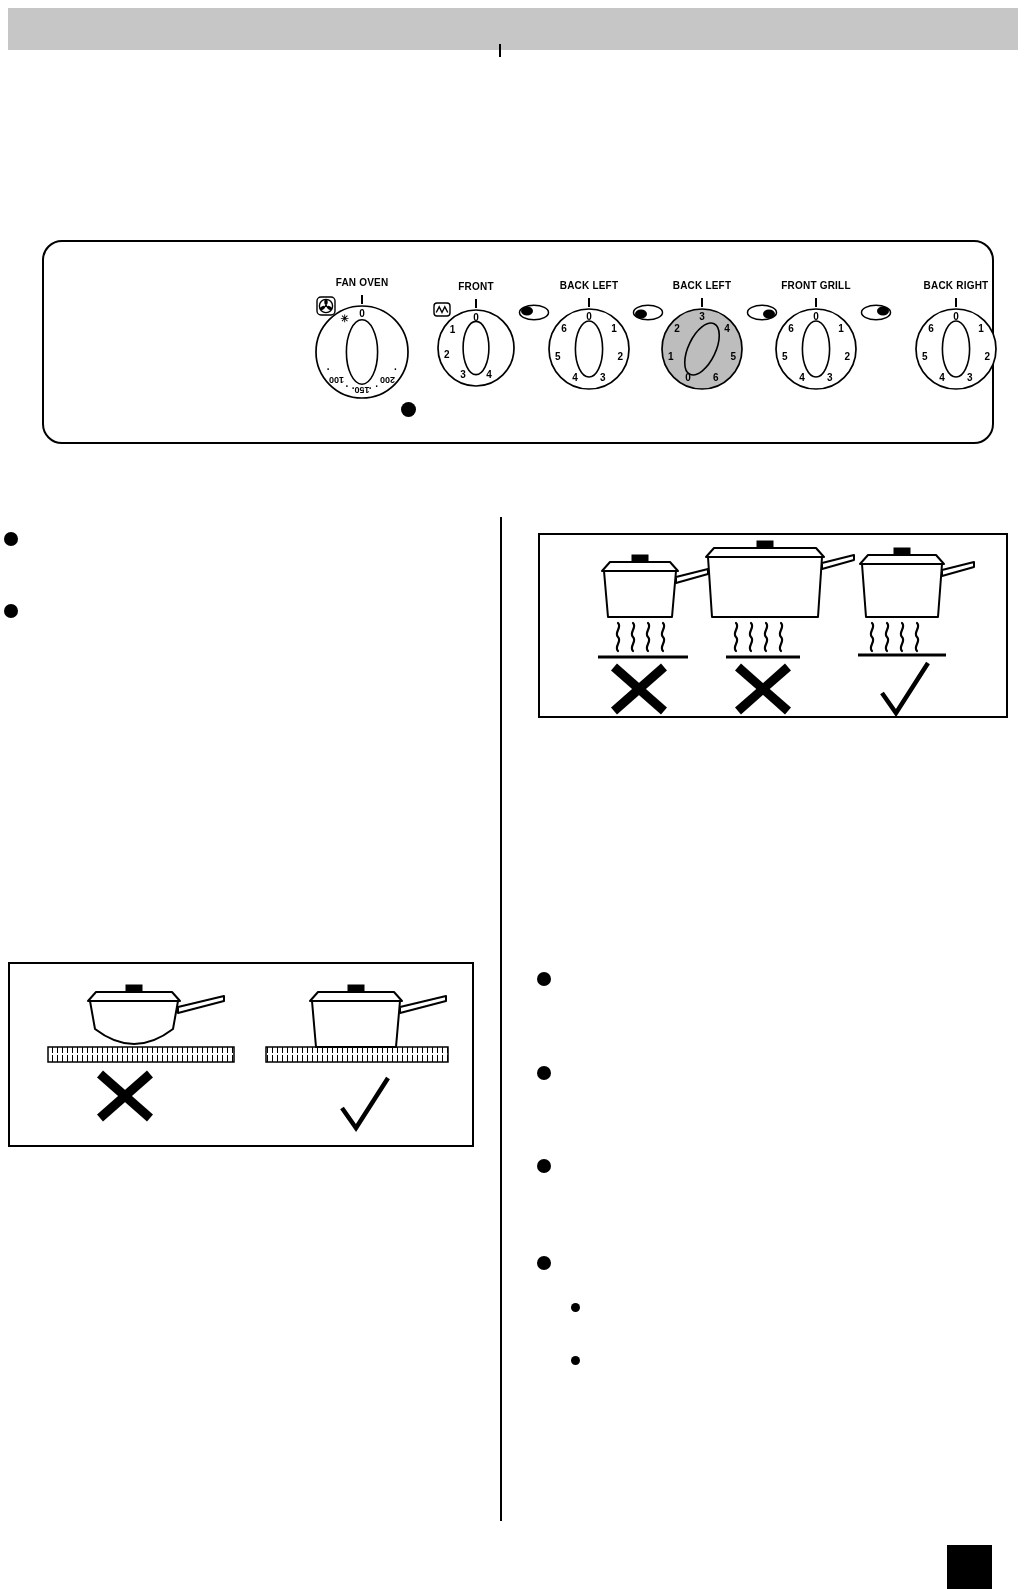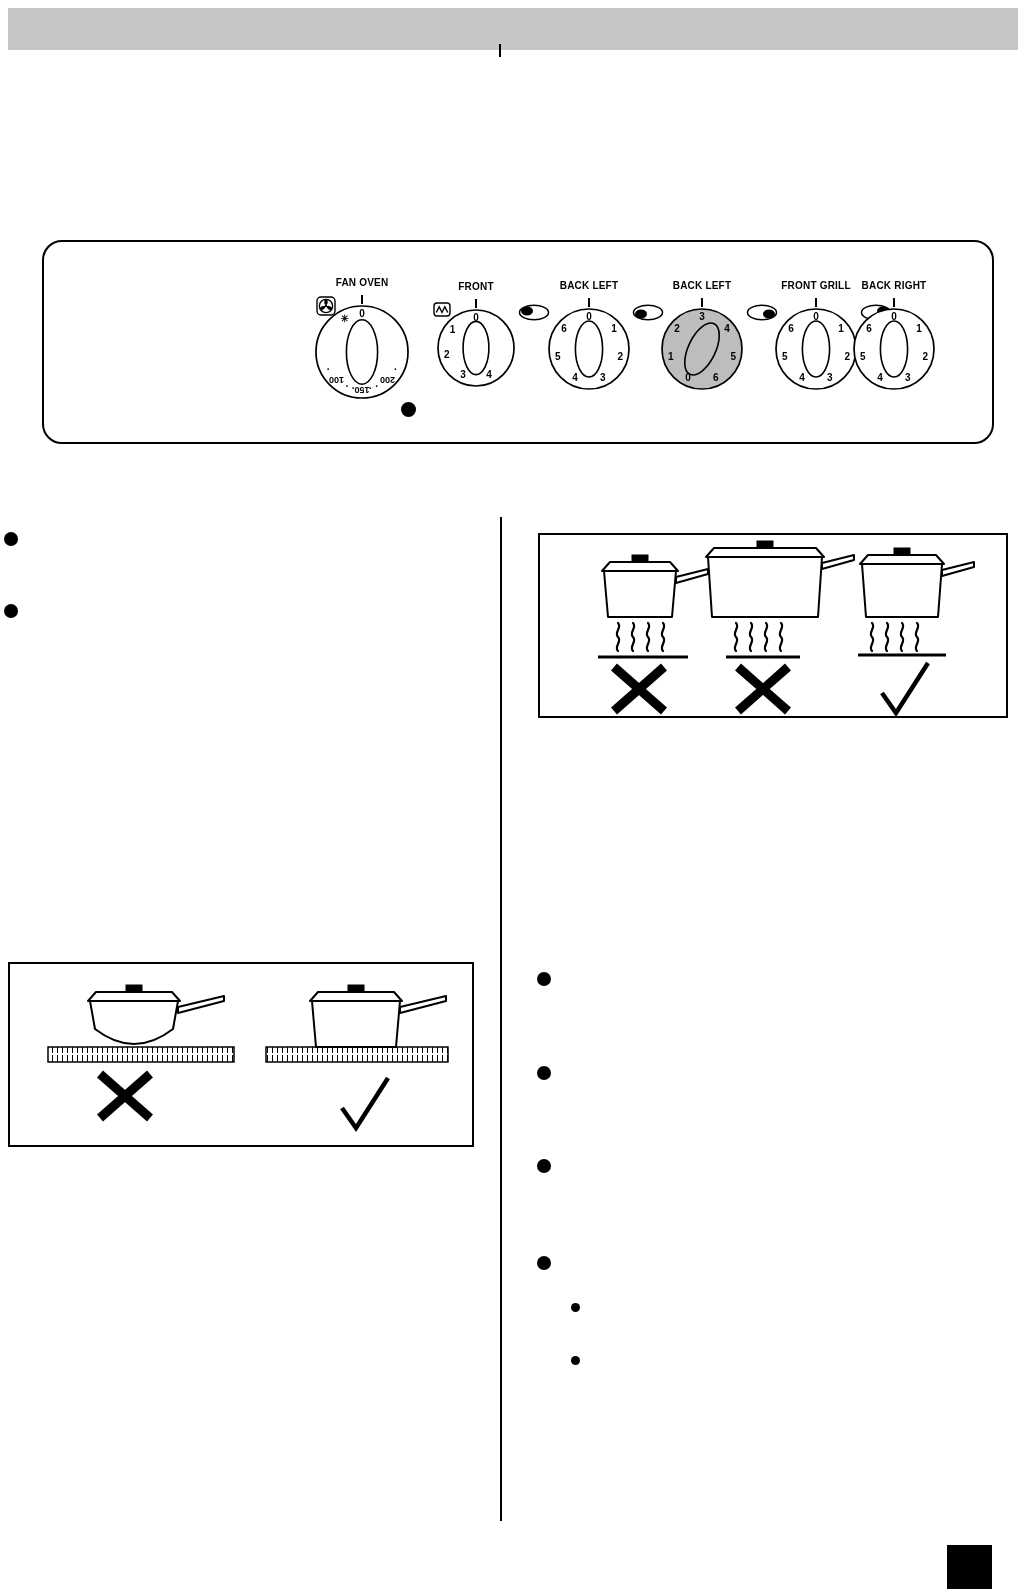--- a/index.html
+++ b/index.html
@@ -136,21 +136,21 @@
           <circle cx="52" cy="52" r="40" fill="#fff" stroke="#000" stroke-width="1.7"></circle>
           <ellipse cx="52" cy="52" rx="13.6" ry="28.0" fill="#fff" stroke="#000" stroke-width="1.6" transform="rotate(0 52 52)"></ellipse>
           <text x="52" y="23.4" text-anchor="middle" font-size="10" font-weight="bold" font-family="&quot;Liberation Sans&quot;, sans-serif">0</text>
           <text x="77" y="35.4" text-anchor="middle" font-size="10" font-weight="bold" font-family="&quot;Liberation Sans&quot;, sans-serif">1</text>
           <text x="83.2" y="62.5" text-anchor="middle" font-size="10" font-weight="bold" font-family="&quot;Liberation Sans&quot;, sans-serif">2</text>
           <text x="65.9" y="84.2" text-anchor="middle" font-size="10" font-weight="bold" font-family="&quot;Liberation Sans&quot;, sans-serif">3</text>
           <text x="38.1" y="84.2" text-anchor="middle" font-size="10" font-weight="bold" font-family="&quot;Liberation Sans&quot;, sans-serif">4</text>
           <text x="20.8" y="62.5" text-anchor="middle" font-size="10" font-weight="bold" font-family="&quot;Liberation Sans&quot;, sans-serif">5</text>
           <text x="27" y="35.4" text-anchor="middle" font-size="10" font-weight="bold" font-family="&quot;Liberation Sans&quot;, sans-serif">6</text>
         </svg></div>
-    <div class="knob" style="left:798px;top:55px;width:104px;height:104px">
+    <div class="knob" style="left:860px;top:55px;width:104px;height:104px">
       <div class="knob-label">BACK RIGHT</div>
     <svg width="104" height="104">
           <line x1="52" y1="1" x2="52" y2="10" stroke="#000" stroke-width="2"></line>
           <circle cx="52" cy="52" r="40" fill="#fff" stroke="#000" stroke-width="1.7"></circle>
           <ellipse cx="52" cy="52" rx="13.6" ry="28.0" fill="#fff" stroke="#000" stroke-width="1.6" transform="rotate(0 52 52)"></ellipse>
           <text x="52" y="23.4" text-anchor="middle" font-size="10" font-weight="bold" font-family="&quot;Liberation Sans&quot;, sans-serif">0</text>
           <text x="77" y="35.4" text-anchor="middle" font-size="10" font-weight="bold" font-family="&quot;Liberation Sans&quot;, sans-serif">1</text>
           <text x="83.2" y="62.5" text-anchor="middle" font-size="10" font-weight="bold" font-family="&quot;Liberation Sans&quot;, sans-serif">2</text>
           <text x="65.9" y="84.2" text-anchor="middle" font-size="10" font-weight="bold" font-family="&quot;Liberation Sans&quot;, sans-serif">3</text>
           <text x="38.1" y="84.2" text-anchor="middle" font-size="10" font-weight="bold" font-family="&quot;Liberation Sans&quot;, sans-serif">4</text>

